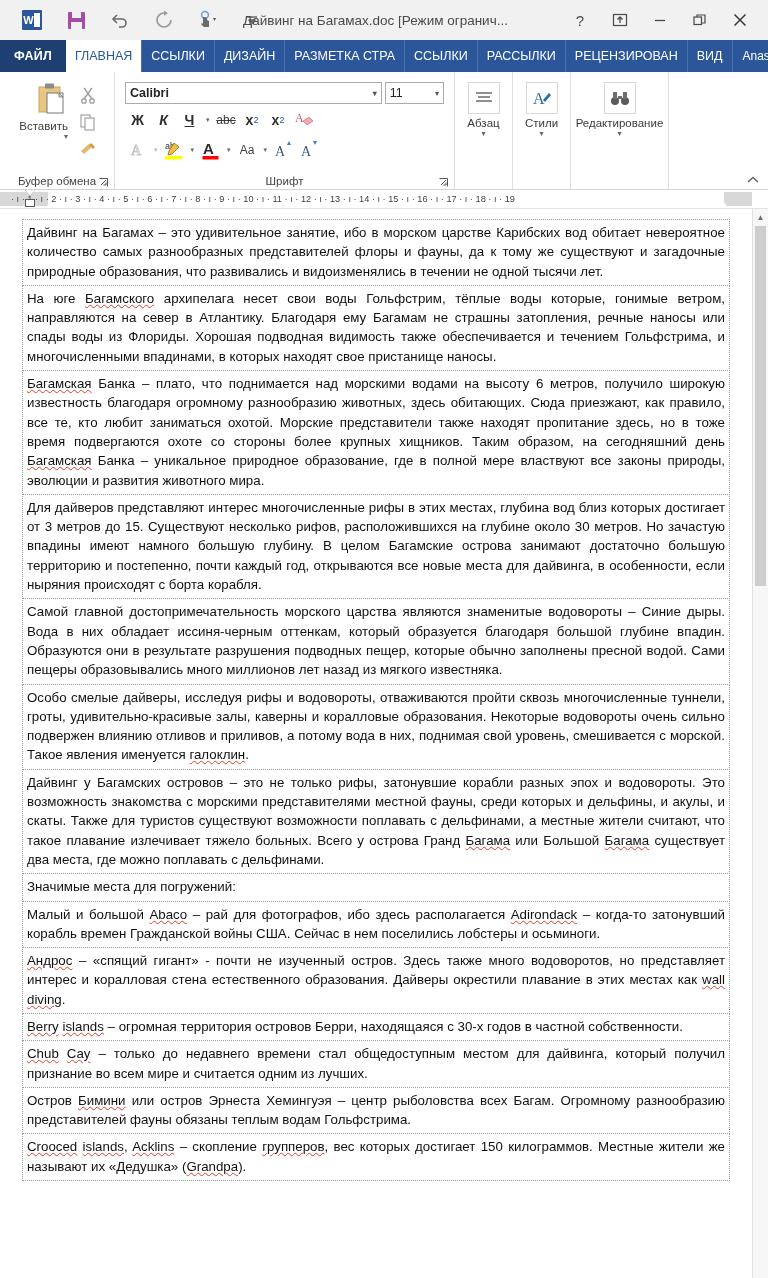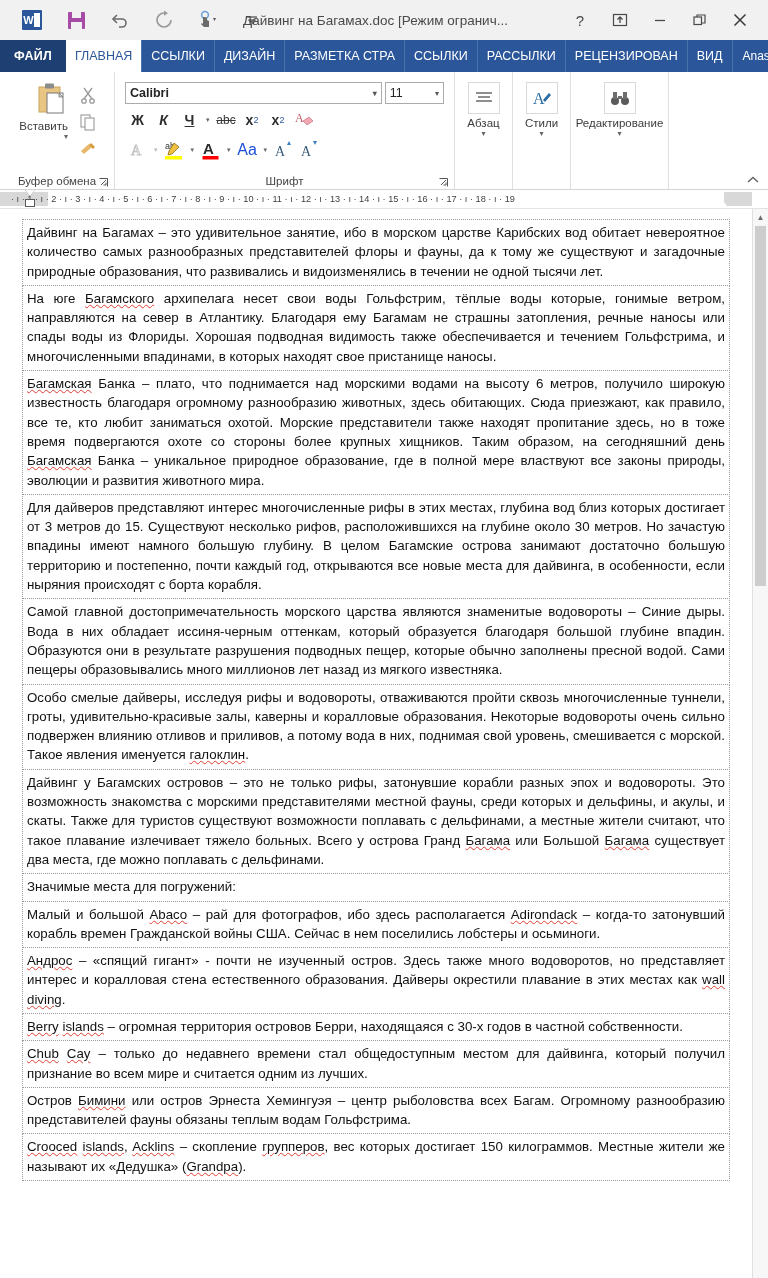--- a/index.html
+++ b/index.html
@@ -445,21 +445,21 @@
               </svg>
           </div>
           <div class="arrow-sm">▾</div>
           <div class="fbtn highlight-a">
             <svg width="22" height="22" viewBox="0 0 22 22">
                 <text x="3" y="15" font-size="15" fill="#2b2b2b" font-weight="bold" font-family="Liberation Sans, sans-serif">A</text>
                 <rect x="2.5" y="17" width="16" height="3.5" fill="#ff0000"></rect>
               </svg>
           </div>
           <div class="arrow-sm">▾</div>
-          <div class="fbtn" style="font-size:16px;color:#1d4ed8">Aa</div>
+          <div class="fbtn" style="font-size:12px;color:#404040">Aa</div>
           <div class="arrow-sm">▾</div>
           <div class="fbtn">
             <svg width="22" height="20" viewBox="0 0 22 20">
                 <text x="2" y="16" font-size="14" fill="#3a5a7a" font-family="Liberation Serif, serif">A</text>
                 <path d="M14 5 L18 5 L16 1 Z" fill="#3b7fc4"></path>
               </svg>
           </div>
           <div class="fbtn">
             <svg width="22" height="20" viewBox="0 0 22 20">
                 <text x="2" y="16" font-size="14" fill="#3a5a7a" font-family="Liberation Serif, serif">A</text>

